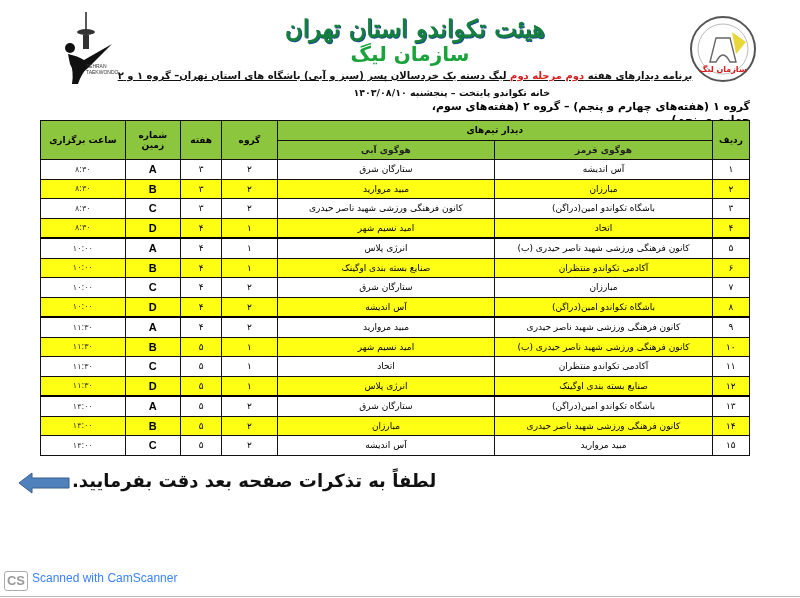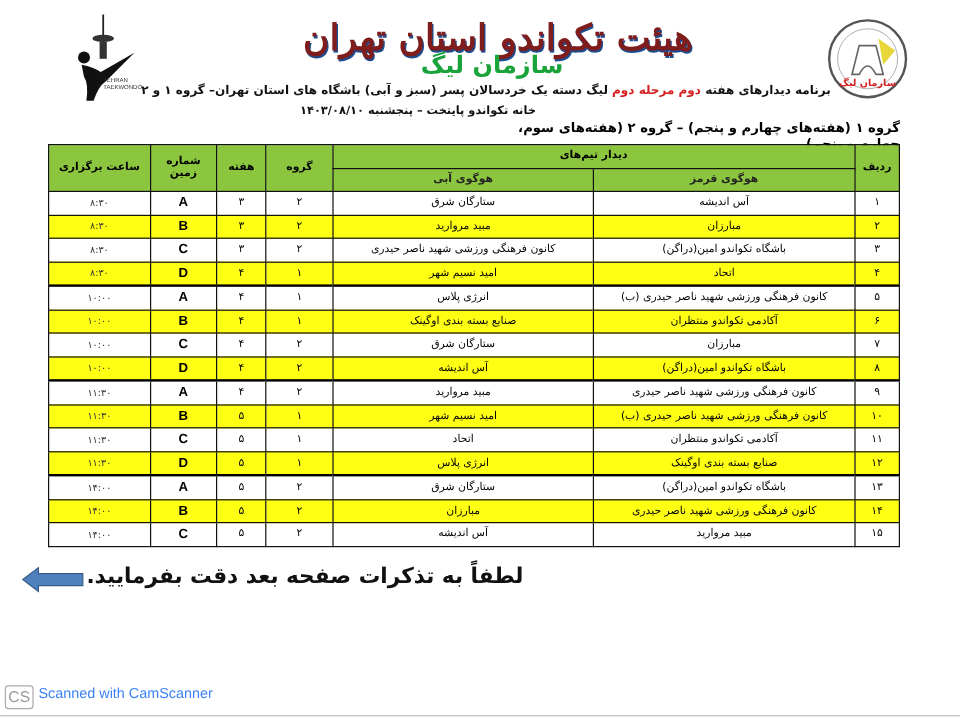--- a/index.html
+++ b/index.html
@@ -1,48 +1,48 @@
 <!DOCTYPE html>
 <html><head>
 <meta charset="utf-8">
 <style>
   html, body { margin:0; padding:0; }
   body { width:800px; height:598px; background:#ffffff; position:relative; overflow:hidden;
          font-family:"DejaVu Sans", sans-serif; }
   .logo-left { position:absolute; left:48px; top:10px; width:72px; height:80px; }
   .logo-right { position:absolute; left:688px; top:14px; width:70px; height:70px; }
   .title { position:absolute; left:250px; top:14px; width:330px; text-align:center;
-           font-size:30px; font-weight:bold; color:#7f1d1d; direction:rtl; letter-spacing:0;
+           font-size:24px; font-weight:bold; color:#15803d; direction:rtl; letter-spacing:0;
            text-shadow:1px 1px 0 #1d4c8f; font-family:"DejaVu Serif", serif; }
   .subtitle { position:absolute; left:330px; top:42px; width:160px; text-align:center;
            font-size:20px; font-weight:bold; color:#1aa33a; direction:rtl; }
   .desc { position:absolute; left:95px; top:70px; width:620px; text-align:center; direction:rtl;
-          font-size:10px; font-weight:bold; color:#111; }
+          font-size:10px; font-weight:bold; color:#111;text-decoration:underline; }
   .desc .red { color:#d62020; }
-  .venue { position:absolute; left:250px; top:87px; width:300px; text-align:left; direction:rtl;
+  .venue { position:absolute; left:250px; top:87px; width:300px; text-align:right; direction:rtl;
            font-size:9.5px; font-weight:bold; color:#111; }
   .group-title { position:absolute; left:430px; top:100px; width:320px; direction:rtl;
            font-size:11px; font-weight:bold; color:#000; }
   table.sched { position:absolute; left:40px; top:120px; width:710px; border-collapse:collapse;
            direction:rtl; font-size:9px; }
   table.sched td, table.sched th { border:1.3px solid #111; text-align:center; padding:0; height:18.5px; }
   table.sched th { background:#8cc63f; font-weight:bold; font-size:9px; }
   th.green-top { height:14px; border-bottom:1px solid #111; }
   th.red { background:#ff1a1a; color:#222; height:14px; font-size:8px; }
   th.blue { background:#1aa6e6; color:#222; height:14px; font-size:8px; }
   tr.yellow td { background:#ffff14; }
   tr.sep td { border-top:2.4px solid #000; }
   td.num { font-size:9px; }
   td.latin { font-family:"Liberation Sans", sans-serif; font-weight:bold; font-size:11px; }
   td.time { font-size:8px; color:#333; }
   .note { position:absolute; left:72px; top:470px; direction:rtl; font-size:18px; font-weight:bold; color:#111; }
   .arrow { position:absolute; left:18px; top:472px; width:52px; height:22px; }
   .cs-line { position:absolute; left:0; top:596px; width:800px; height:1px; background:#bbb; }
   .cs-badge { position:absolute; left:4px; top:571px; width:22px; height:18px; border:1.5px solid #aaa;
-           border-radius:3px; color:#999; font-family:"Liberation Sans", sans-serif; font-weight:normal;
+           border-radius:3px; color:#999; font-family:"Liberation Sans", sans-serif; font-weight:bold;
            font-size:13px; line-height:18px; text-align:center; }
   .cs-text { position:absolute; left:32px; top:571px; font-family:"Liberation Sans", sans-serif;
            font-size:12px; color:#3b82f6; }
 </style>
 </head>
 <body>
 
 <svg class="logo-left" viewBox="0 0 72 80">
   <line x1="38" y1="2" x2="38" y2="30" stroke="#222" stroke-width="1.5"></line>
   <ellipse cx="38" cy="22" rx="9" ry="3" fill="#333"></ellipse>

